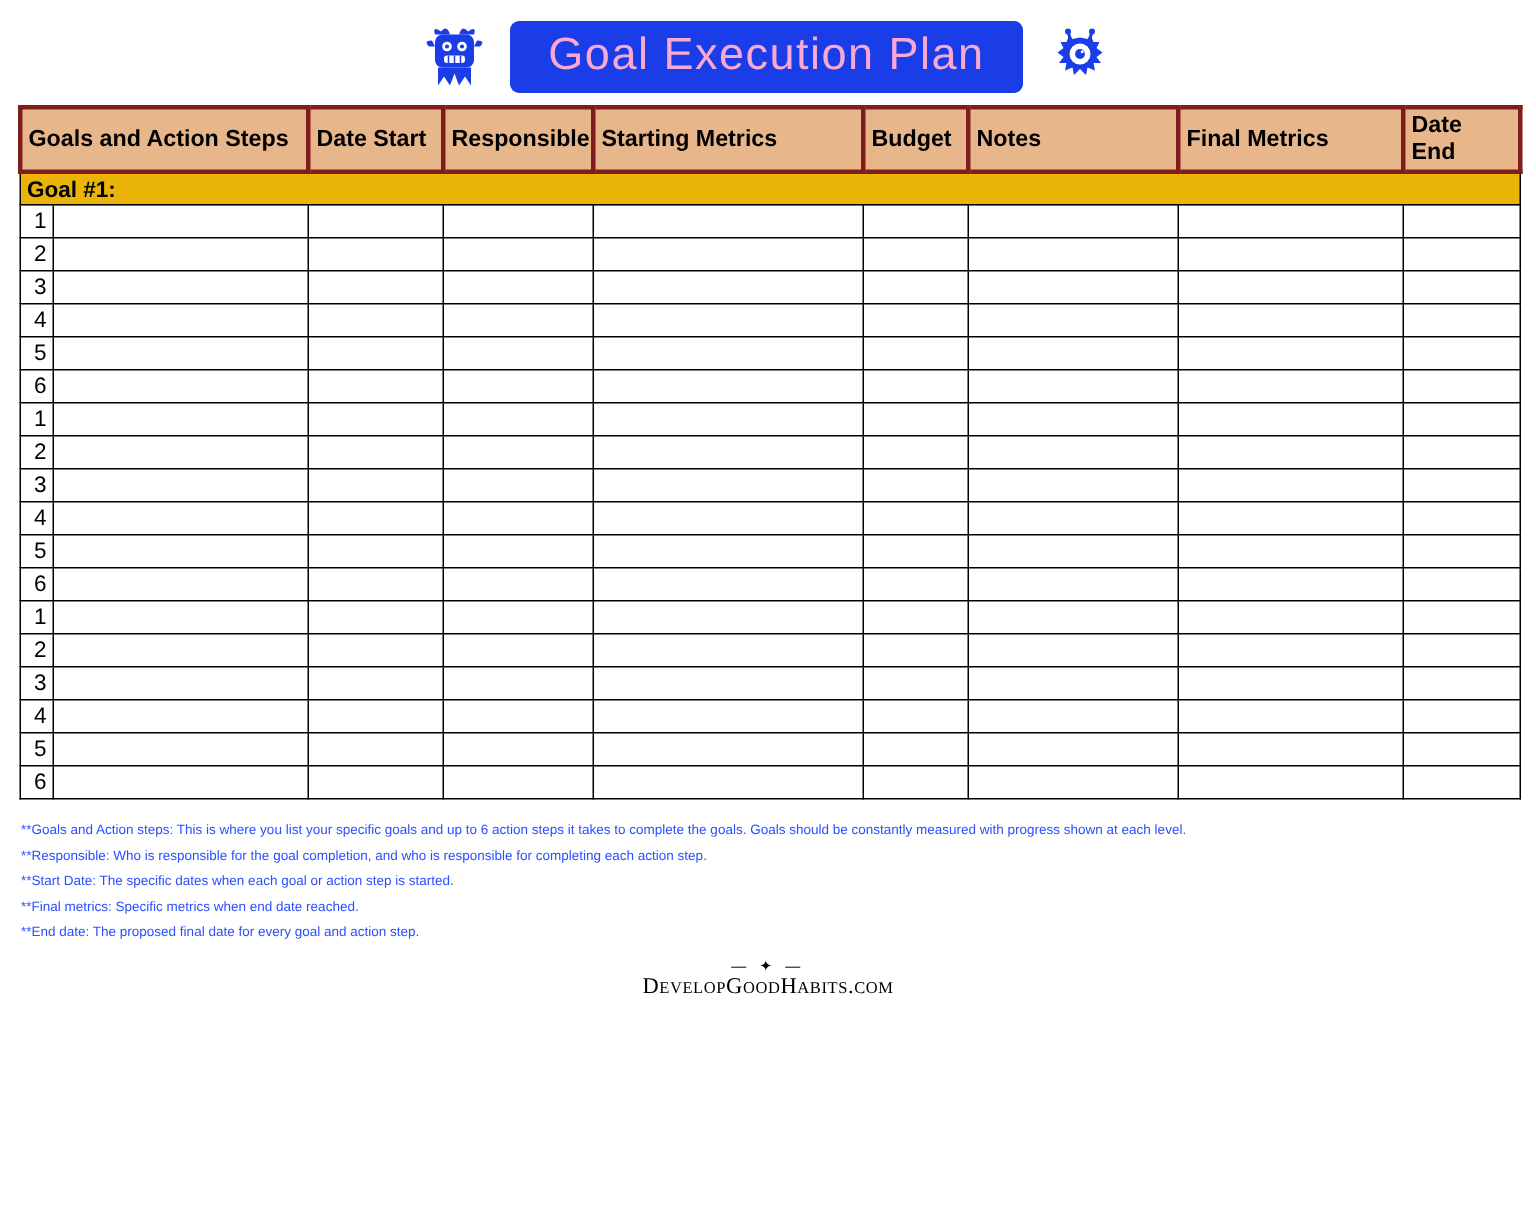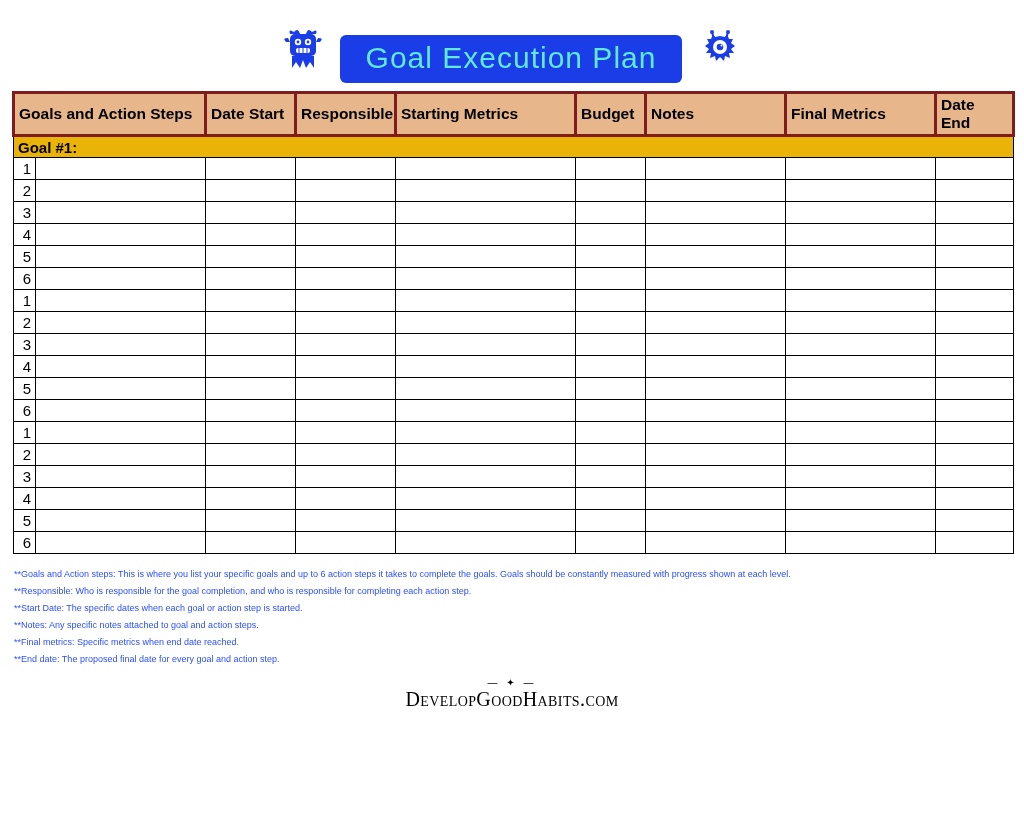--- a/index.html
+++ b/index.html
@@ -8,28 +8,27 @@
     width: 1024px;
     height: 819px;
     background: #fff;
     font-family: Arial, Helvetica, sans-serif;
     color: #000;
   }
   .page { width: 1024px; padding: 14px 12px 10px; }
   .title-row { display: flex; align-items: center; justify-content: center; gap: 18px; margin-bottom: 8px; }
   .title-pill {
     background: #1a3de8;
-    color: #5eead4;
+    color: #f9a8d4;
     font-family: "Segoe UI Light", "Segoe UI", Arial, sans-serif;
     font-weight: 300;
     font-size: 30px;
     letter-spacing: 1px;
     padding: 6px 26px 8px;
     border-radius: 6px;
-    margin-top: 21px;
   }
   .monster-left svg, .monster-right svg { display: block; }
   table.plan {
     border-collapse: collapse;
     width: 1000px;
     table-layout: fixed;
     font-size: 15px;
   }
   table.plan th {
     background: #e8b68b;
@@ -72,21 +71,21 @@
     line-height: 1.9;
     color: #2b4fff;
   }
 
   .footer {
     text-align: center;
     margin-top: 8px;
   }
   .footer .brand {
     font-family: "Book Antiqua", Georgia, serif;
-    font-size: 20px;
+    font-size: 15px;
     letter-spacing: 0.4px;
     font-variant: small-caps;
     color: #000;
   }
   .footer .deco { letter-spacing: 3px; font-size: 10px; color: #000; }
 </style>
 </head>
 <body>
 
 <div class="page">
@@ -360,21 +359,20 @@
           <td></td>
           <td></td>
         </tr>
     </tbody>
   </table>
 
   <div class="legend">
     <div>**Goals and Action steps: This is where you list your specific goals and up to 6 action steps it takes to complete the goals. Goals should be constantly measured with progress shown at each level.</div>
     <div>**Responsible: Who is responsible for the goal completion, and who is responsible for completing each action step.</div>
     <div>**Start Date: The specific dates when each goal or action step is started.</div>
-    <div>**Notes:  Any specific notes attached to goal and action steps.</div>
     <div>**Final metrics: Specific metrics when end date reached.</div>
     <div>**End date: The proposed final date for every goal and action step.</div>
   </div>
 
   <div class="footer">
     <div class="deco">— ✦ —</div>
     <div class="brand">DevelopGoodHabits.com</div>
   </div>
 
 </div>

